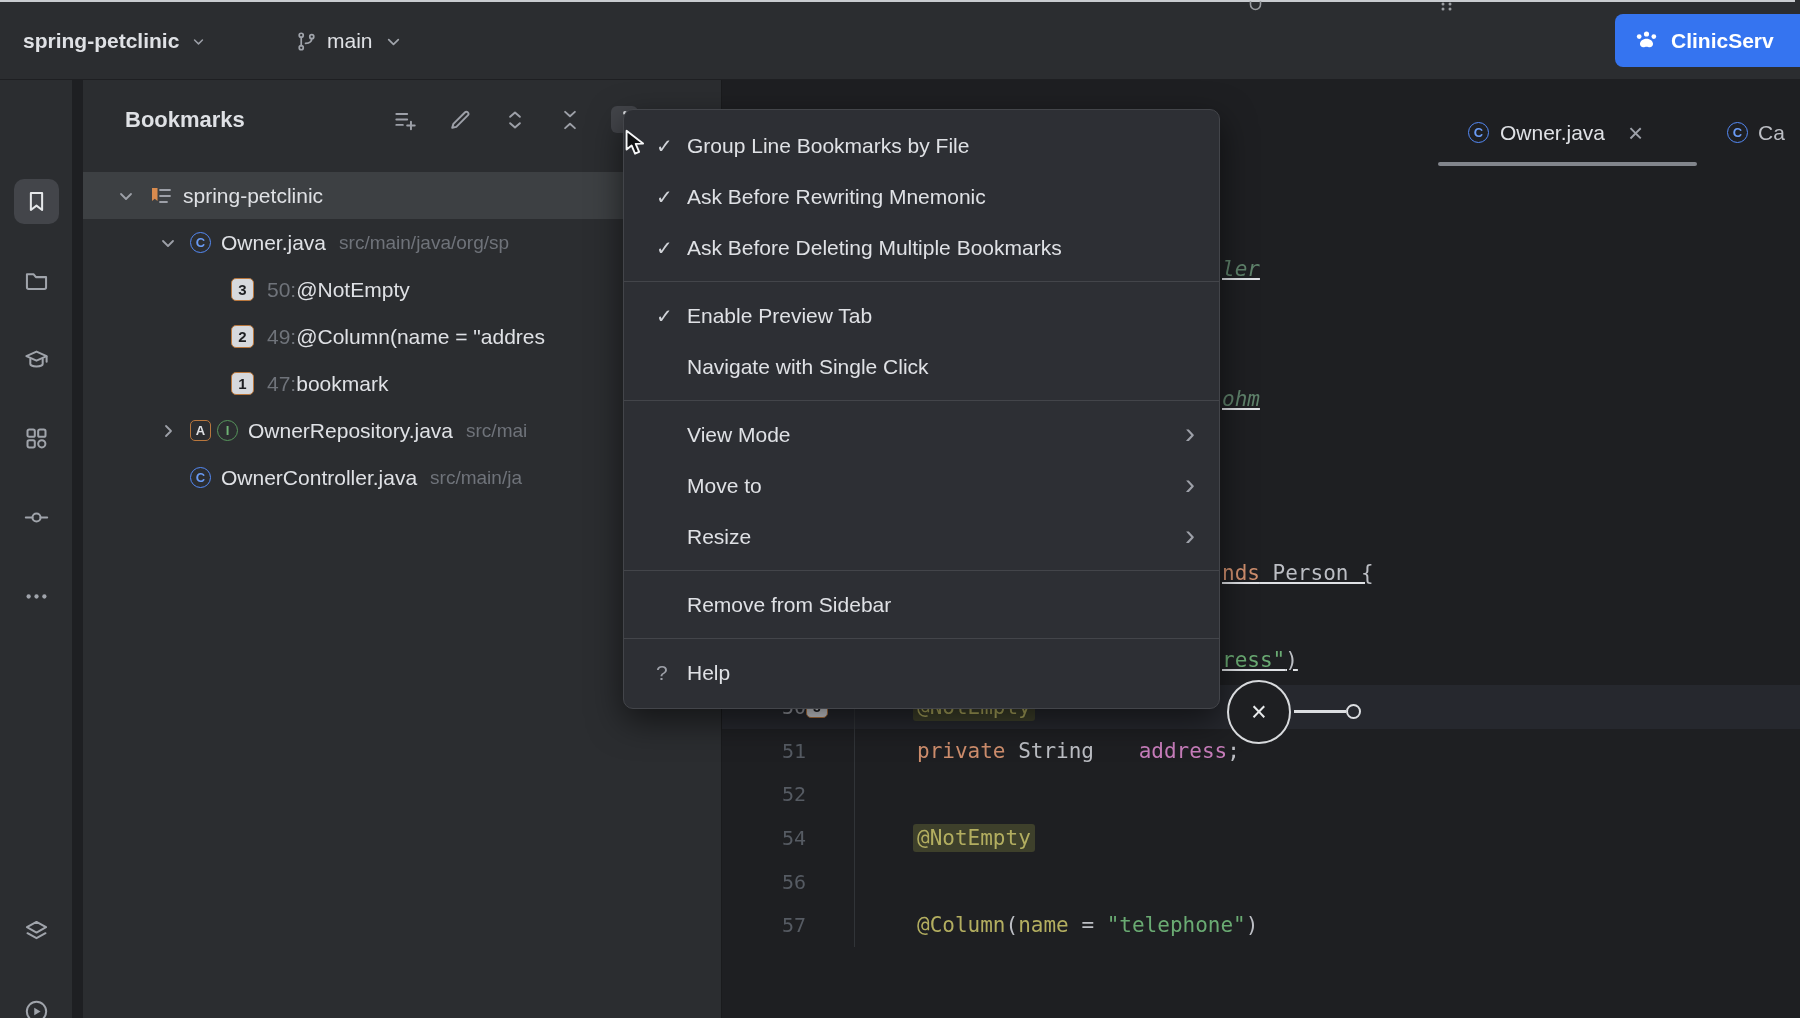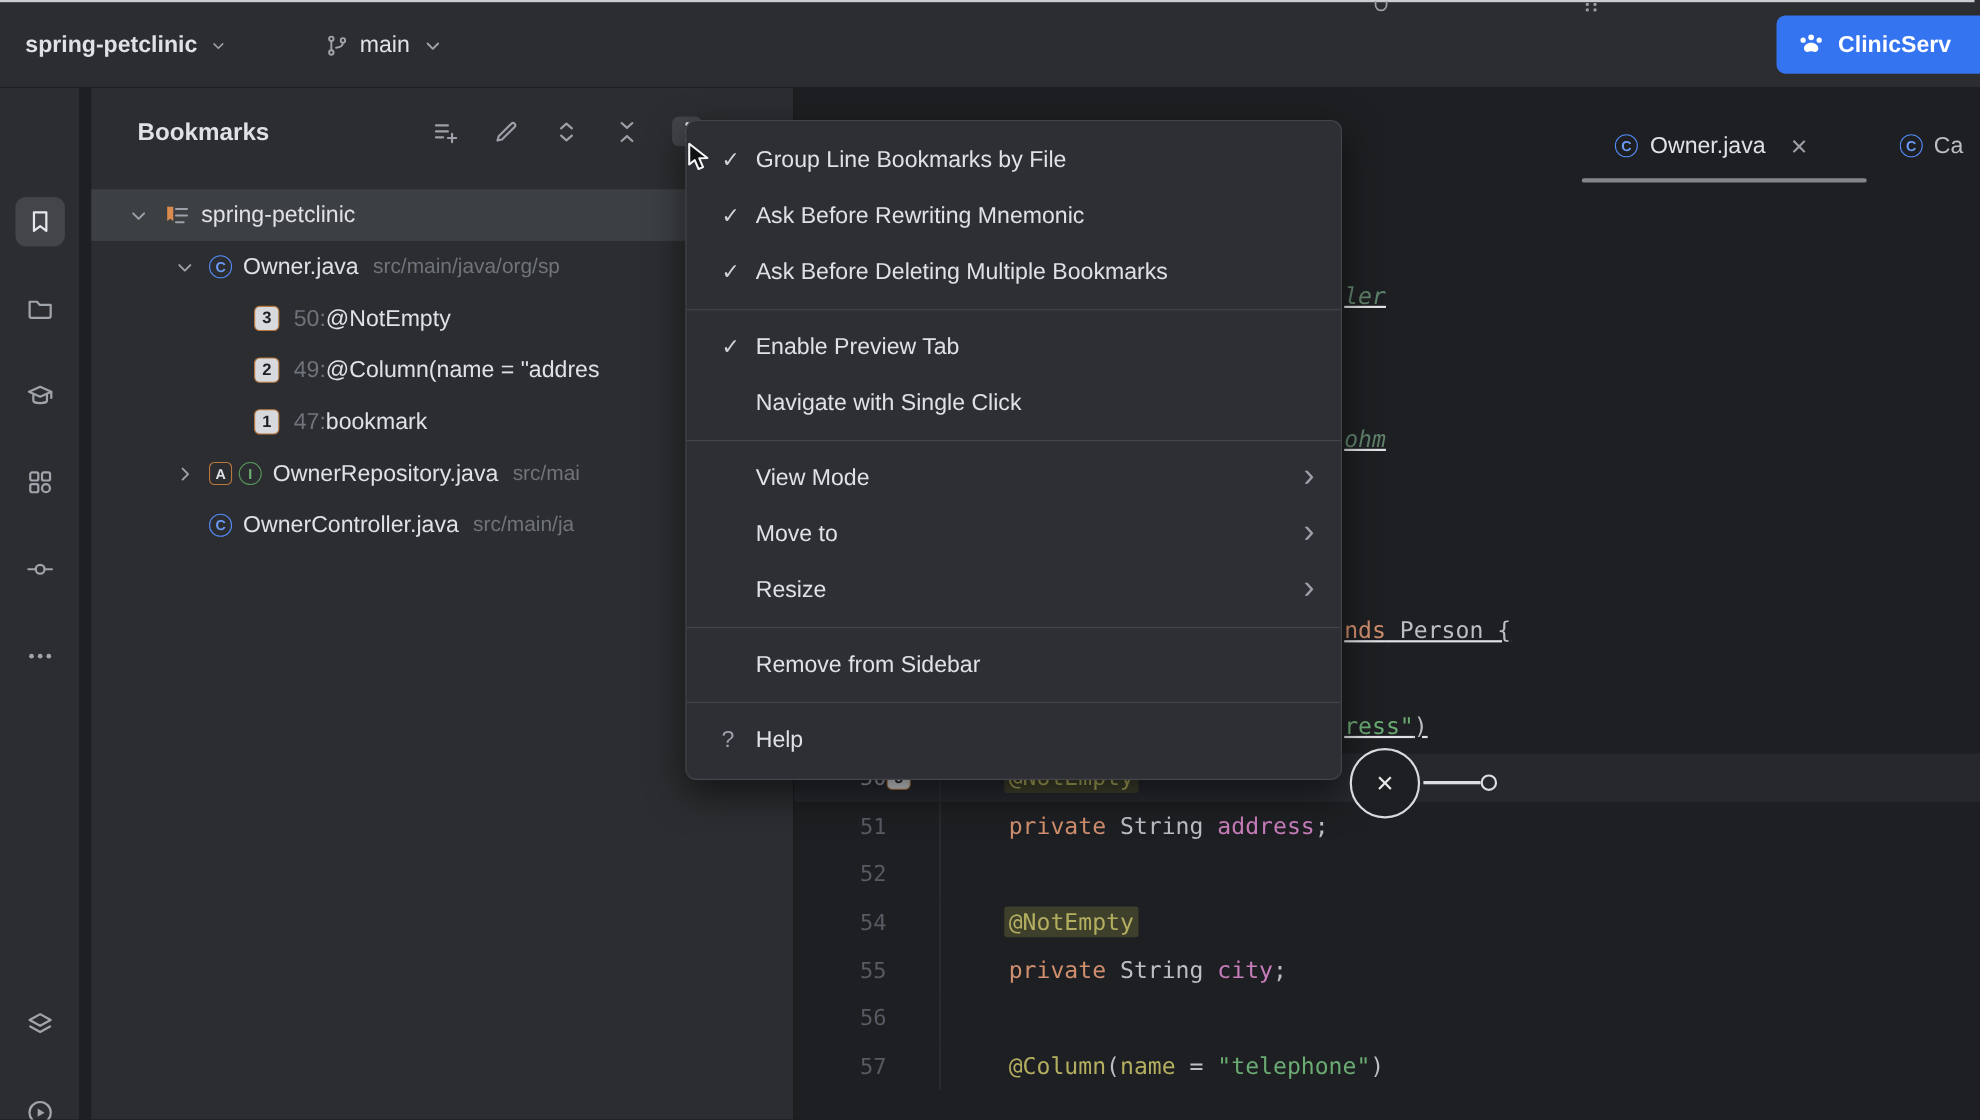--- a/index.html
+++ b/index.html
@@ -81,21 +81,21 @@
     padding-right:48px;position:relative;font-size:20px;color:#565b63;}
   .gutter .cur{color:#9da0a8;}
   .gutter-bm{position:absolute;left:94px;top:50%;transform:translateY(-50%);width:22px;height:22px;border-radius:5px;
     background:#d7d9dd;border:1.5px solid var(--mnemonic-border,#b9773d);color:#1e1f22;font:700 14px "Liberation Sans",sans-serif;
     display:flex;align-items:center;justify-content:center;}
   .code-text{padding-left:62px;}
   .tok.kw{color:var(--code-keyword,#cf8e6d);}
   .tok.pl{color:var(--code-plain,#bcbec4);}
   .tok.ann{color:var(--code-annotation,#b3ae60);}
   .tok.str{color:var(--code-string,#6aab73);}
-  .tok.fld{color:var(--code-field,#c77dbb);}
+  .tok.fld{color:var(--code-field,#c77dbb);margin-left:32px;}
   .tok.cmt{color:var(--code-comment,#5f826b);font-style:italic;}
   .tok.hl{background:var(--highlight-occurrence,#3e402b);border-radius:3px;padding:2px 4px;margin:-2px -4px;}
 
   
   .context-menu{position:absolute;left:623px;top:109px;width:597px;background:#2d2f34;border:1px solid var(--popup-border,#43454a);
     border-radius:10px;box-shadow:0 12px 34px rgba(0,0,0,.55);padding:10px 0;z-index:50;}
   .menu-item{height:51px;display:flex;align-items:center;padding:0 24px 0 32px;font-size:21px;color:#dfe1e5;}
   .mi-slot{width:31px;flex:none;font-size:20px;color:#d0d3d8;}
   .mi-slot.help{color:#9da0a8;font-size:21px;}
   .mi-label{flex:0 1 auto;}
@@ -350,24 +350,20 @@
       </div>
       <div class="code-row">
         <div class="gutter"><span>52</span></div>
         <div class="code-text"></div>
       </div>
       <div class="code-row">
         <div class="gutter"><span>54</span></div>
         <div class="code-text"><span class="tok ann hl">@NotEmpty</span></div>
       </div>
       <div class="code-row">
-        <div class="gutter"><span>55</span></div>
-        <div class="code-text"><span class="tok kw">private </span><span class="tok pl">String </span><span class="tok fld">city</span><span class="tok pl">;</span></div>
-      </div>
-      <div class="code-row">
         <div class="gutter"><span>56</span></div>
         <div class="code-text"></div>
       </div>
       <div class="code-row">
         <div class="gutter"><span>57</span></div>
         <div class="code-text"><span class="tok ann">@Column</span><span class="tok pl">(</span><span class="tok ann">name</span><span class="tok pl"> = </span><span class="tok str">"telephone"</span><span class="tok pl">)</span></div>
       </div>
     </div>
   </section>
 

